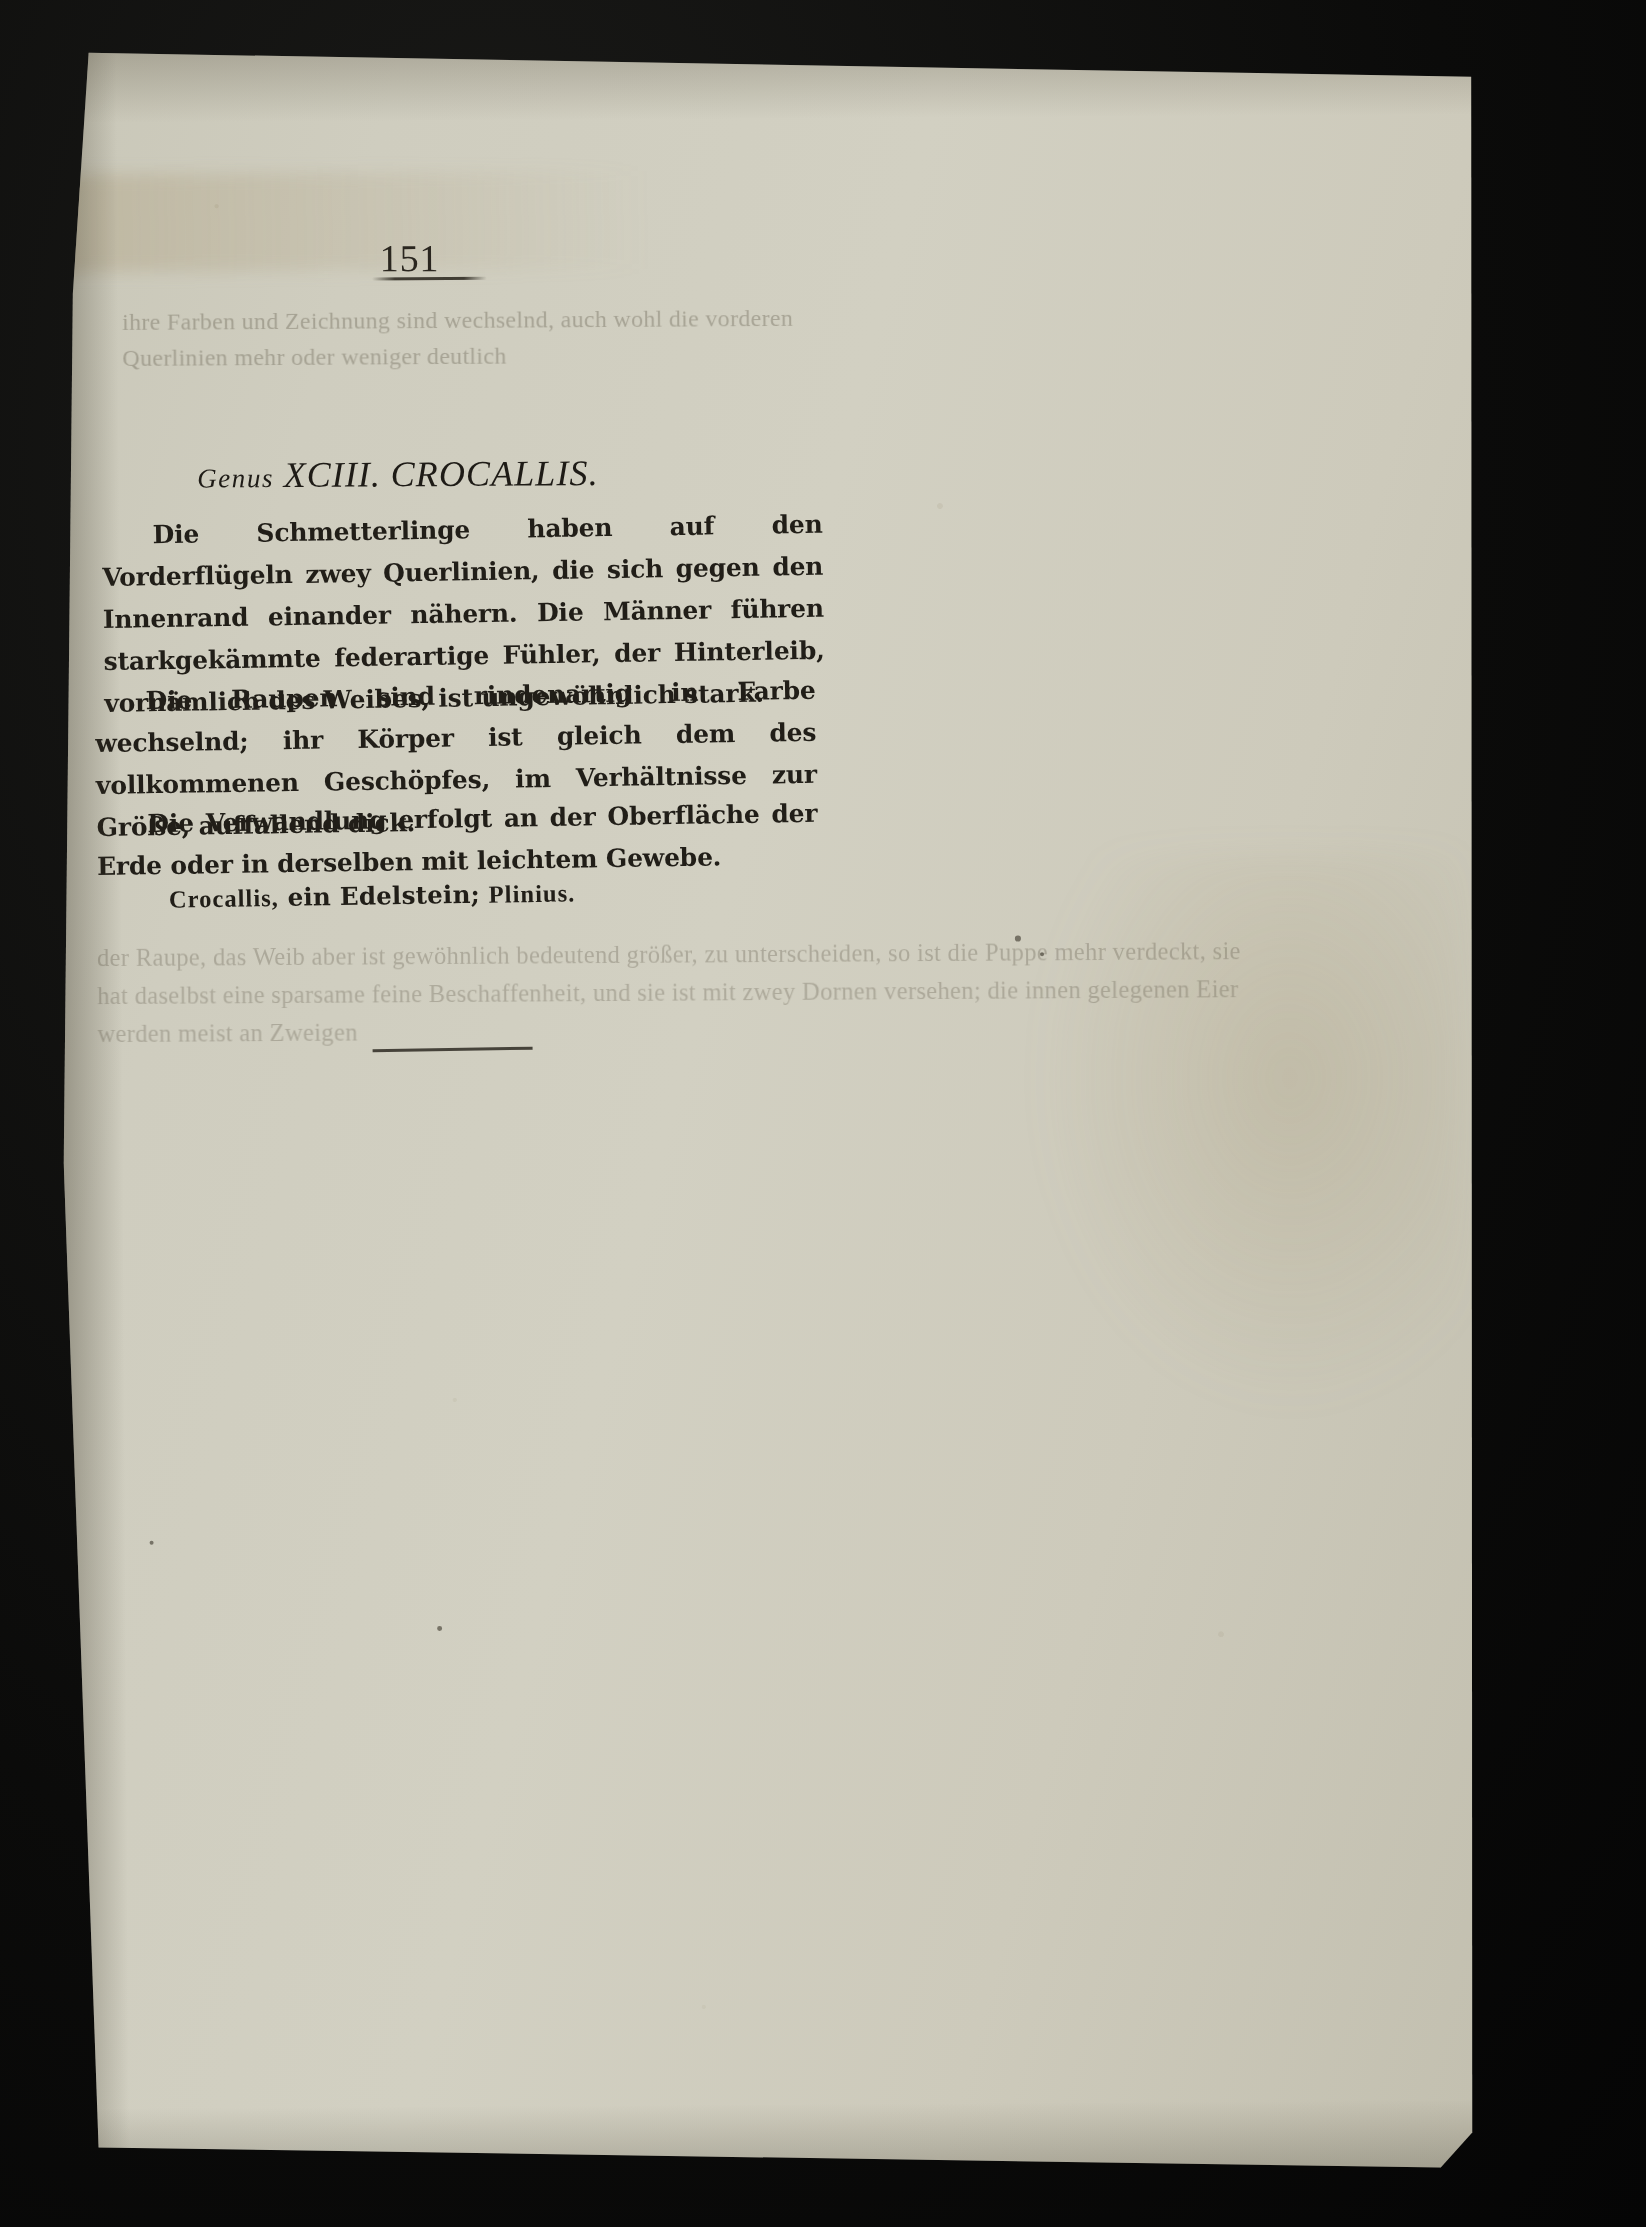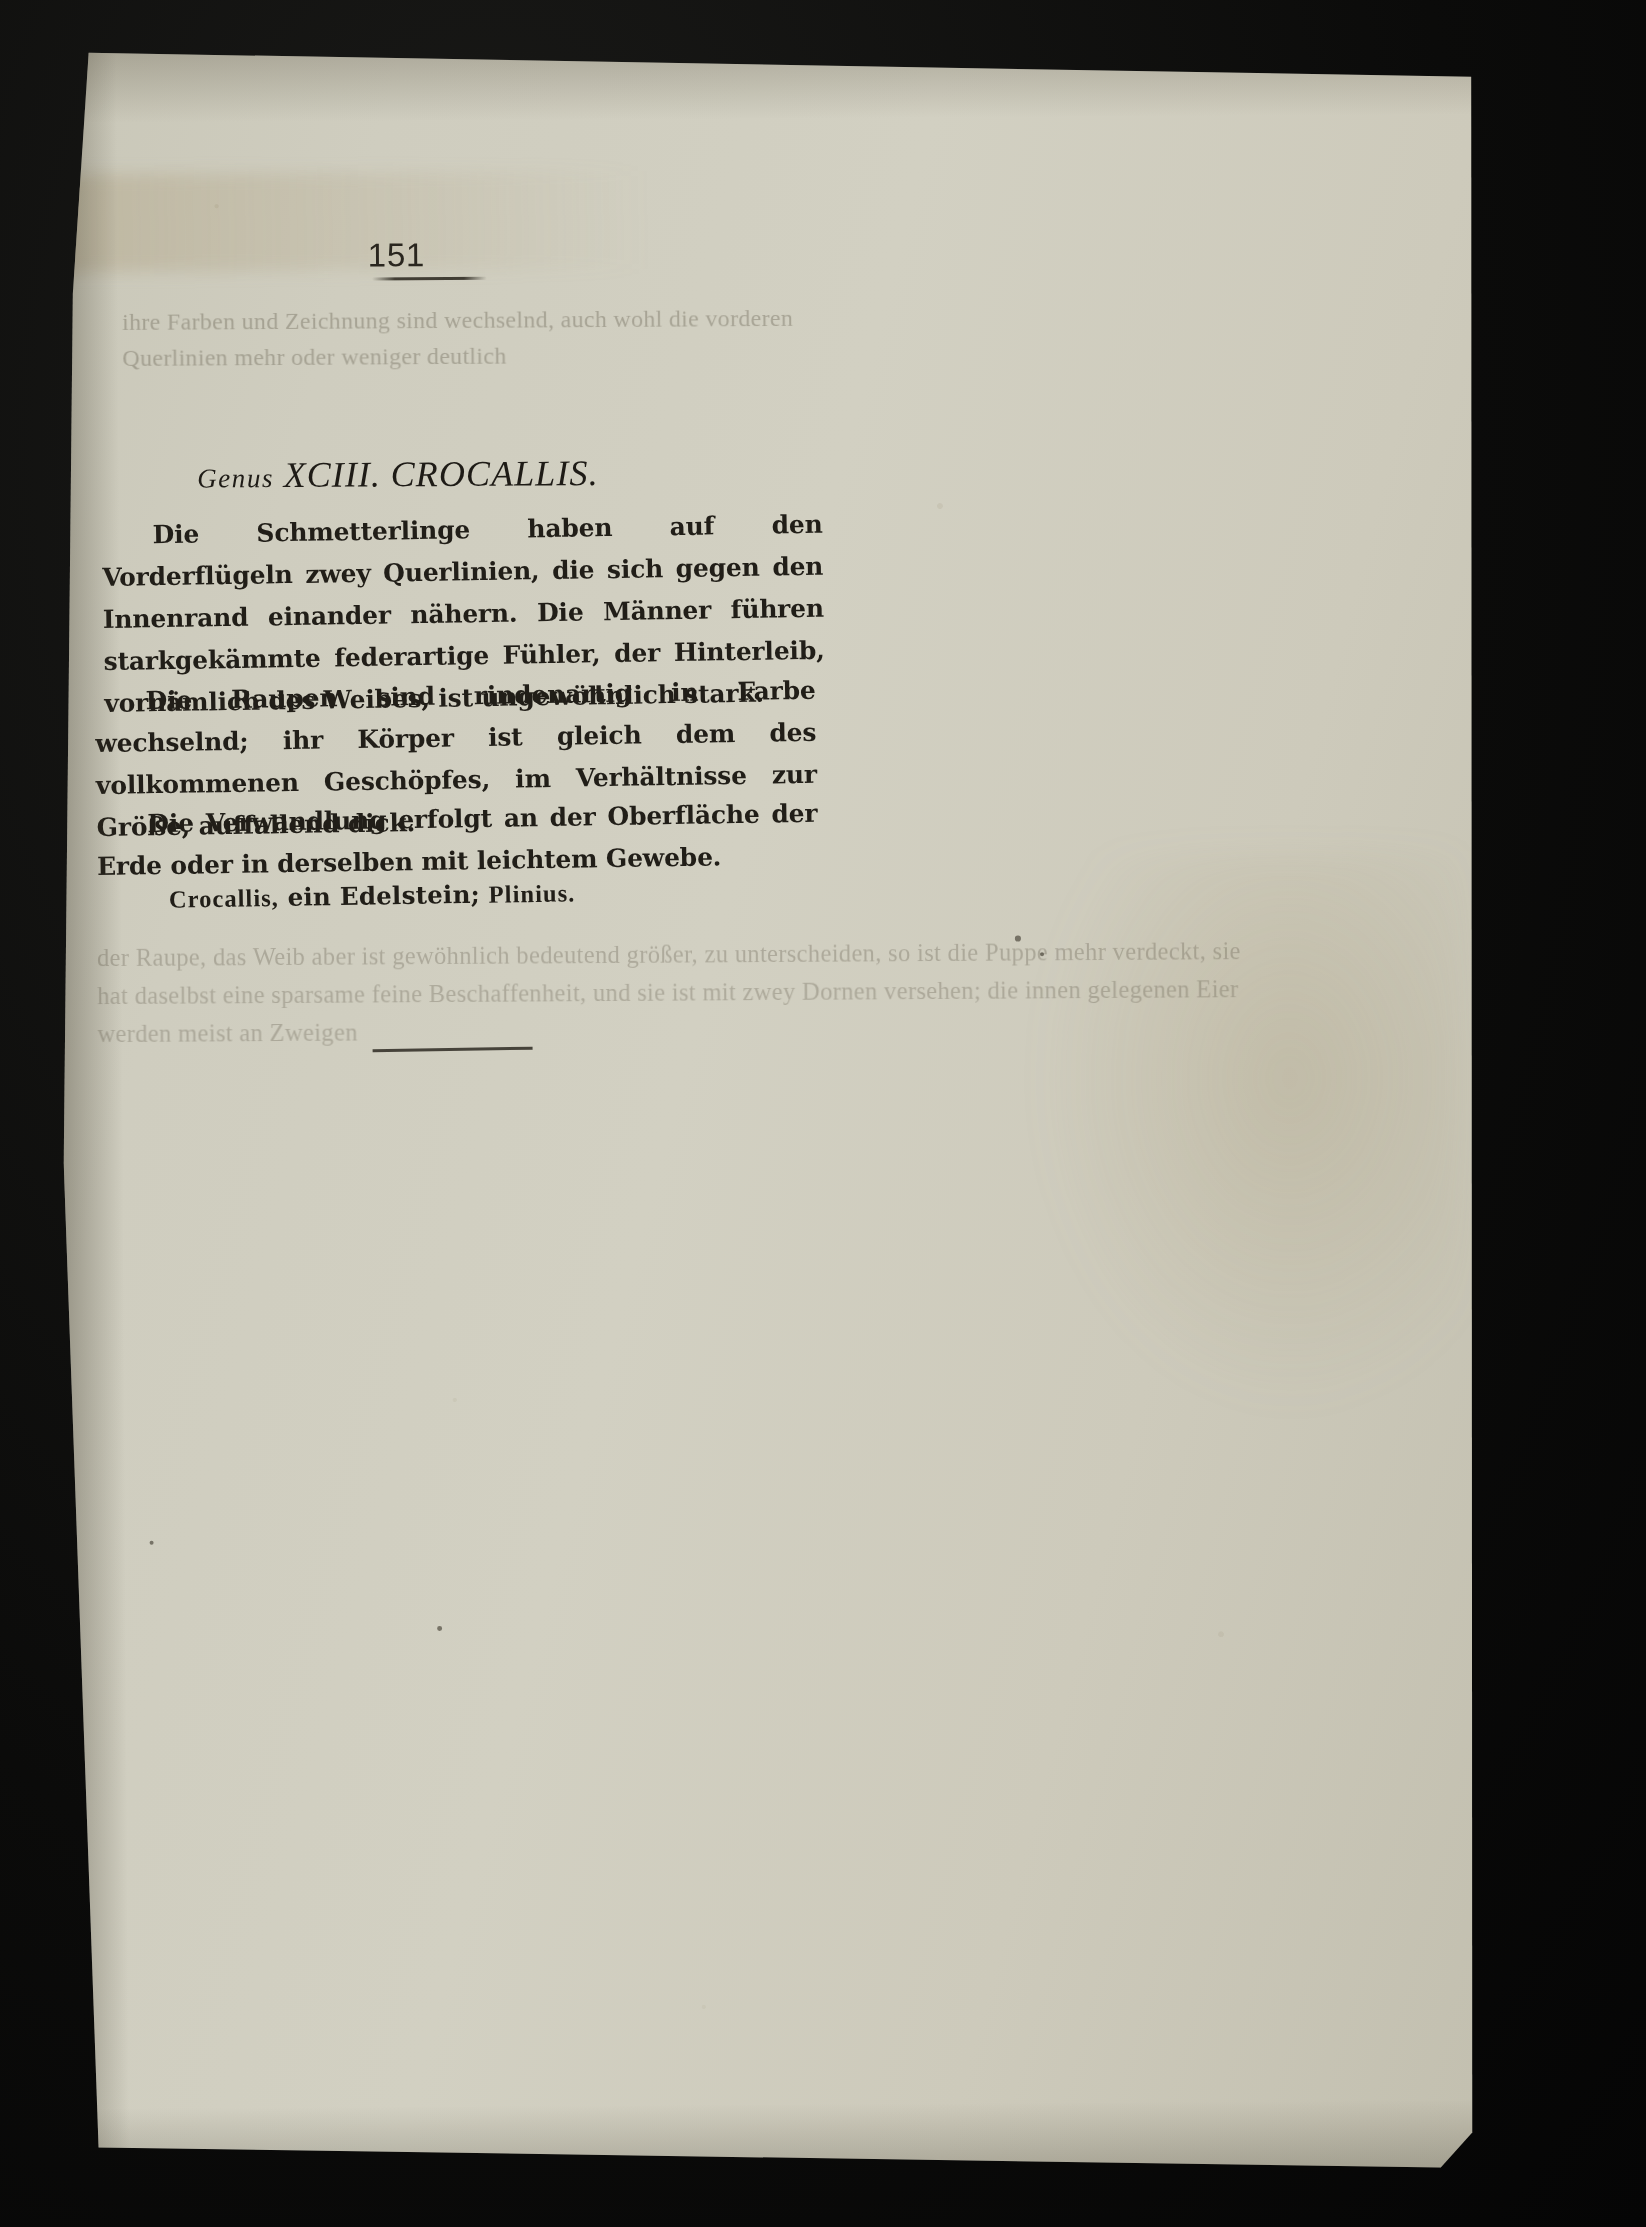--- a/index.html
+++ b/index.html
@@ -107,26 +107,26 @@
   .content {
     position: absolute;
     left: 0; top: 0;
     width: 100%;
     height: 100%;
     color: #221f1a;
   }
 
   .folio {
     position: absolute;
-    left: 324px;
+    left: 336px;
     top: 205px;
-    font-size: 33px;
+    font-size: 38px;
     letter-spacing: 0.8px;
     color: #2a261f;
-    font-family: Liberation Sans, sans-serif;
+    font-family: Liberation Serif, serif;
   }
   .folio-rule {
     position: absolute;
     left: 328px;
     top: 246px;
     width: 115px;
     height: 2.5px;
     background: linear-gradient(90deg, rgba(40,36,28,0.0), rgba(40,36,28,0.85) 20%, rgba(40,36,28,0.85) 80%, rgba(40,36,28,0.0));
     border-radius: 1.6px;
   }

